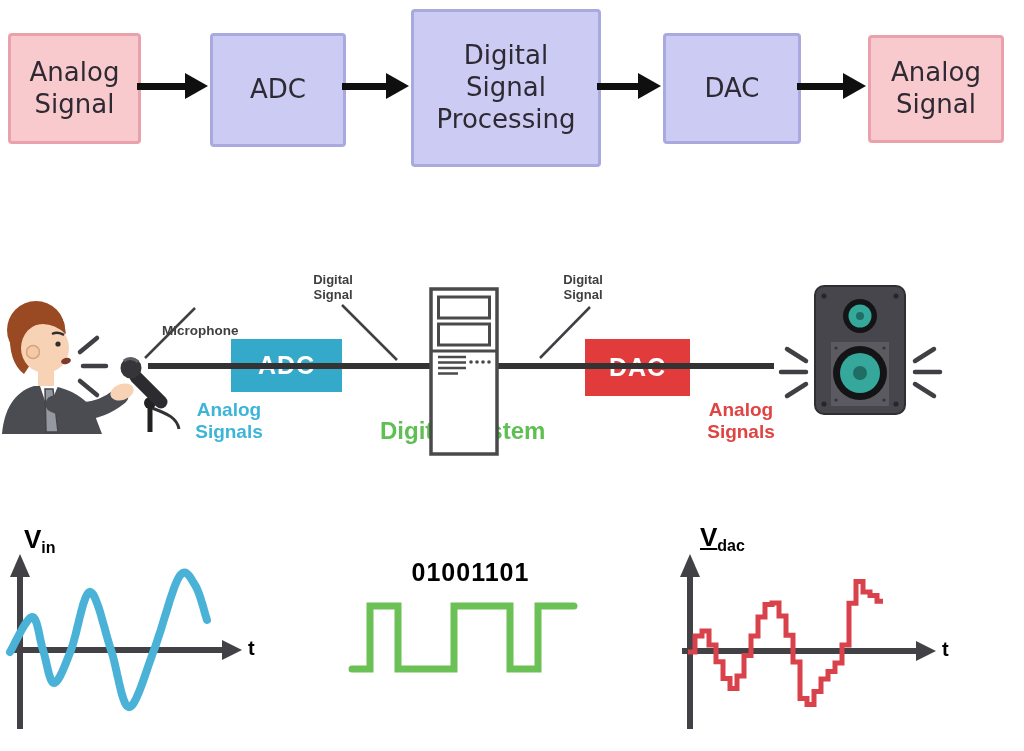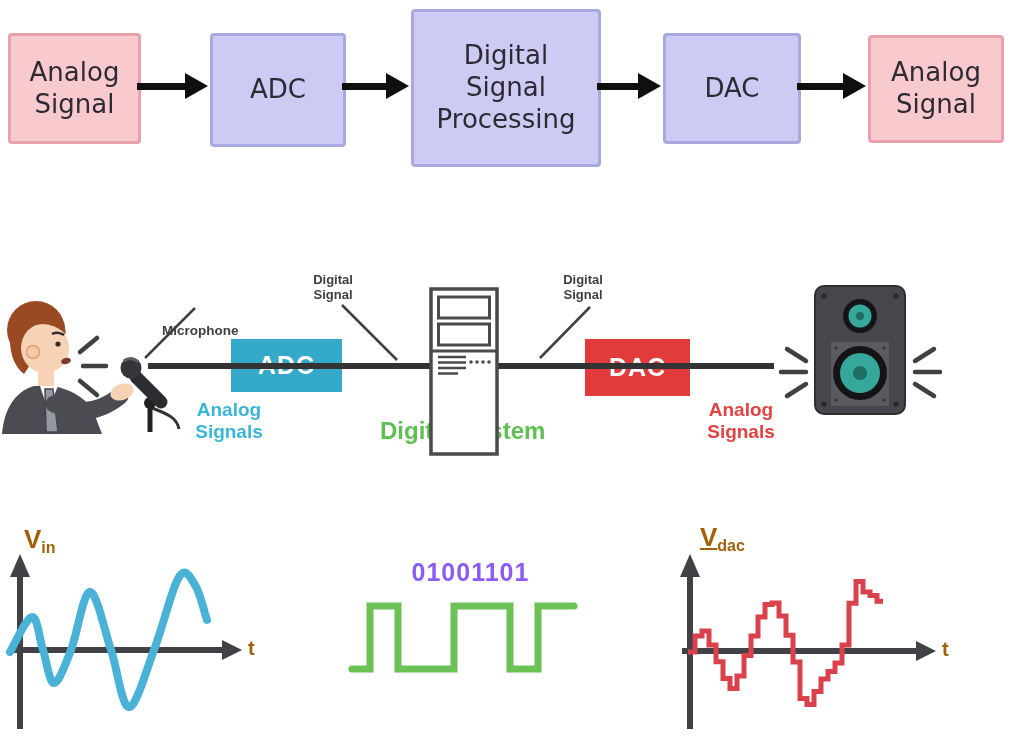--- a/index.html
+++ b/index.html
@@ -11,21 +11,21 @@
             font-family:"DejaVu Sans", sans-serif;font-size:26px;line-height:1.22;color:#2e2a33;}
   .h-arrow{position:absolute;display:flex;align-items:center;height:26px;}
   .h-arrow .shaft{flex:1;height:7px;background:#0f0f0f;}
   .h-arrow .head{width:0;height:0;border-left:23px solid #0f0f0f;
                  border-top:13px solid transparent;border-bottom:13px solid transparent;}
   
   .mid-label{position:absolute;font-weight:bold;color:#3f3f3f;white-space:pre-line;}
   .chip{position:absolute;display:flex;align-items:center;justify-content:center;
         color:#ffffff;font-weight:bold;font-size:25px;letter-spacing:1px;}
   
-  .axis-label{position:absolute;font-weight:bold;color:#a16207;}
+  .axis-label{position:absolute;font-weight:bold;color:#000000;}
   .axis-label .sub{font-size:16px;position:relative;top:5px;}
   svg{position:absolute;left:0;top:0;}
   .scene{z-index:1;}
 </style>
 </head>
 <body>
 
 <div class="canvas">
 
   <svg class="scene" width="1024" height="751" viewBox="0 0 1024 751">
@@ -177,18 +177,18 @@
   <div class="mid-label" id="analog-signals-left" style="left: 188px; top: 399px; width: 82px; text-align: center; font-size: 19px; line-height: 1.18; color: rgb(60, 181, 217);">Analog
 Signals</div>
   <div class="mid-label" id="digital-system-label" style="left: 380px; top: 417px; font-size: 24px; color: rgb(95, 191, 82);">Digital System</div>
   <div class="mid-label" id="analog-signals-right" style="left: 698px; top: 399px; width: 86px; text-align: center; font-size: 19px; line-height: 1.18; color: rgb(224, 67, 65);">Analog
 Signals</div>
 
   <div class="axis-label" style="left:24px;top:524px;font-size:26px;">
     <span>V</span><span class="sub">in</span>
   </div>
   <div class="axis-label" style="left:248px;top:637px;font-size:20px;">t</div>
-  <div class="axis-label" style="left:398px;top:558px;width:145px;text-align:center;font-size:25px;letter-spacing:1px;color:#8b5cf6;">01001101</div>
+  <div class="axis-label" style="left:398px;top:558px;width:145px;text-align:center;font-size:25px;letter-spacing:1px;color:#000000;">01001101</div>
   <div class="axis-label" style="left:700px;top:522px;font-size:26px;text-decoration:underline;">
     <span>V</span><span class="sub">dac</span>
   </div>
   <div class="axis-label" style="left:942px;top:638px;font-size:20px;">t</div>
 </div>
 
 </body></html>

